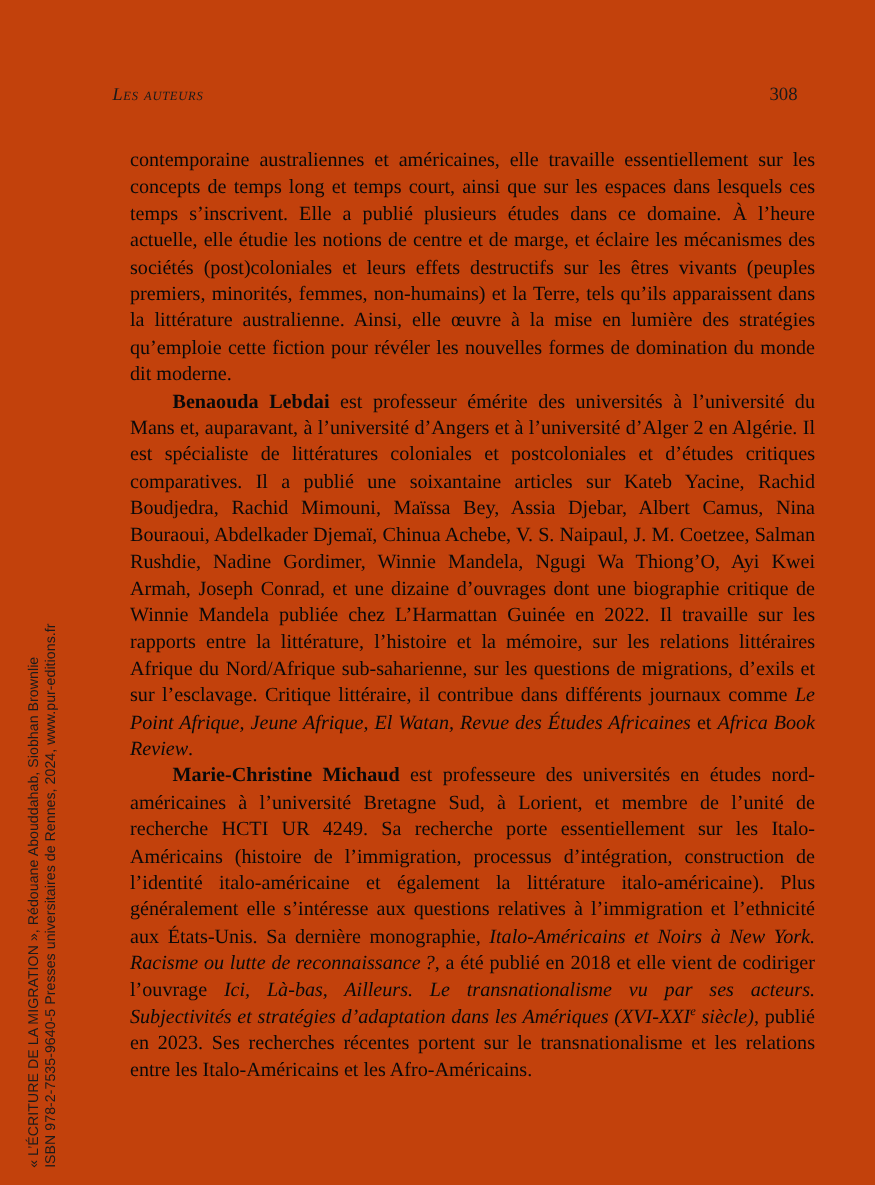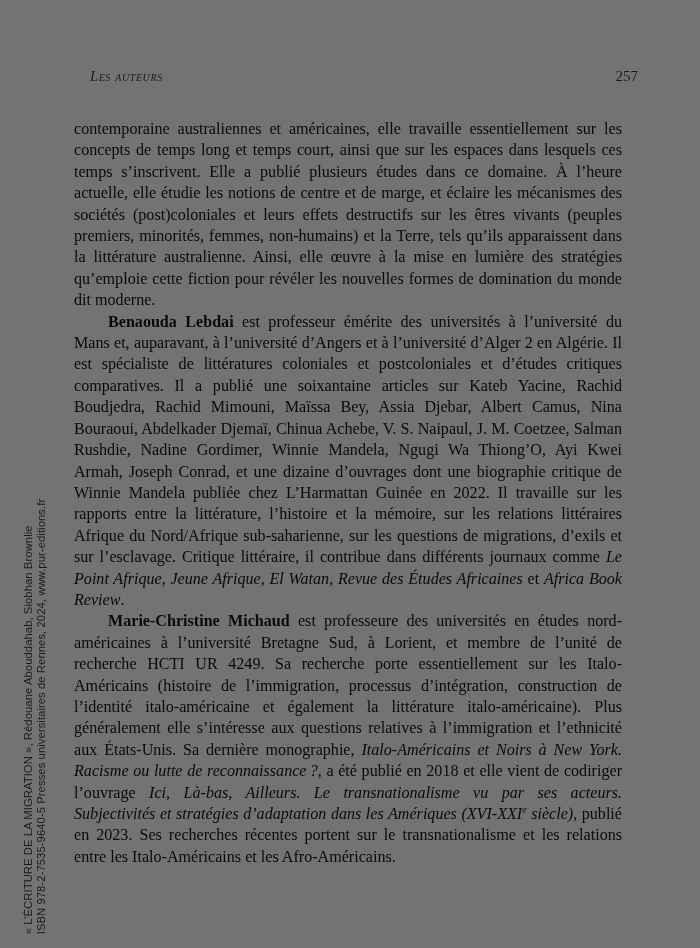--- a/index.html
+++ b/index.html
@@ -12,21 +12,21 @@
     height: 948px;
     position: relative;
     overflow: hidden;
     font-family: "Liberation Serif", "DejaVu Serif", serif;
     color: #000000;
   }
 
   .page {
     position: absolute;
     inset: 0;
-    background: #737373;
+    background: #c2410c;
     text-decoration: underline;
   }
 
   
   .running-head {
     position: absolute;
     top: 68px;
     left: 90px;
     width: 548px;
     height: 20px;
@@ -45,21 +45,21 @@
   .running-head-folio {
     font-size: 15px;
     color: #1a1a1a;
     font-variant-numeric: lining-nums;
   }
 
   
   .text-block {
     position: absolute;
     top: 118px;
-    left: 74px;
+    left: 104px;
     width: 548px;
   }
   .para {
     margin: 0;
     font-size: 16.1px;
     line-height: 21.4px;
     text-align: justify;
     text-justify: inter-word;
     hyphens: manual;
     color: #0a0a0a;
@@ -104,21 +104,21 @@
   .spine-line-1 { left: 34px; }
   .spine-line-2 { left: 47px; }
 </style>
 </head>
 <body>
 
 <div class="page">
 
   <div class="running-head">
     <span class="running-head-title">Les auteurs</span>
-    <span class="running-head-folio">257</span>
+    <span class="running-head-folio">308</span>
   </div>
 
   <div class="text-block" id="text-block">
       <p class="para"><span>contemporaine australiennes et américaines, elle travaille essentiellement sur les concepts de temps long et temps court, ainsi que sur les espaces dans lesquels ces temps s’inscrivent. Elle a publié plusieurs études dans ce domaine. À l’heure actuelle, elle étudie les notions de centre et de marge, et éclaire les mécanismes des sociétés (post)coloniales et leurs effets destructifs sur les êtres vivants (peuples premiers, minorités, femmes, non-humains) et la Terre, tels qu’ils apparaissent dans la littérature australienne. Ainsi, elle œuvre à la mise en lumière des stratégies qu’emploie cette fiction pour révéler les nouvelles formes de domination du monde dit moderne.</span></p>
       <p class="para indented"><span class="nm">Benaouda Lebdai</span><span> est professeur émérite des universités à l’université du Mans et, auparavant, à l’université d’Angers et à l’université d’Alger 2 en Algérie. Il est spécialiste de littératures coloniales et postcoloniales et d’études critiques comparatives. Il a publié une soixantaine articles sur Kateb Yacine, Rachid Boudjedra, Rachid Mimouni, Maïssa Bey, Assia Djebar, Albert Camus, Nina Bouraoui, Abdelkader Djemaï, Chinua Achebe, V. S. Naipaul, J. M. Coetzee, Salman Rushdie, Nadine Gordimer, Winnie Mandela, Ngugi Wa Thiong’O, Ayi Kwei Armah, Joseph Conrad, et une dizaine d’ouvrages dont une biographie critique de Winnie Mandela publiée chez L’Harmattan Guinée en 2022. Il travaille sur les rapports entre la littérature, l’histoire et la mémoire, sur les relations littéraires Afrique du Nord/Afrique sub-saharienne, sur les questions de migrations, d’exils et sur l’esclavage. Critique littéraire, il contribue dans différents journaux comme </span><span class="ti">Le Point Afrique, Jeune Afrique, El Watan, Revue des Études Africaines</span><span> et </span><span class="ti">Africa Book Review</span><span>.</span></p>
       <p class="para indented"><span class="nm">Marie-Christine Michaud</span><span> est professeure des universités en études nord-américaines à l’université Bretagne Sud, à Lorient, et membre de l’unité de recherche HCTI UR 4249. Sa recherche porte essentiellement sur les Italo-Américains (histoire de l’immigration, processus d’intégration, construction de l’identité italo-américaine et également la littérature italo-américaine). Plus généralement elle s’intéresse aux questions relatives à l’immigration et l’ethnicité aux États-Unis. Sa dernière monographie, </span><span class="ti">Italo-Américains et Noirs à New York. Racisme ou lutte de reconnaissance ?</span><span>, a été publié en 2018 et elle vient de codiriger l’ouvrage </span><span class="ti">Ici, Là-bas, Ailleurs. Le transnationalisme vu par ses acteurs. Subjectivités et stratégies d’adaptation dans les Amériques (XVI-XXI</span><sup class="ti">e</sup><span class="ti"> siècle)</span><span>, publié en 2023. Ses recherches récentes portent sur le transnationalisme et les relations entre les Italo-Américains et les Afro-Américains.</span></p>
     </div>
 
   <div class="spine-credit">
     <div class="spine-line spine-line-1">« L’ÉCRITURE DE LA MIGRATION », Rédouane Abouddahab, Siobhan Brownlie</div>

